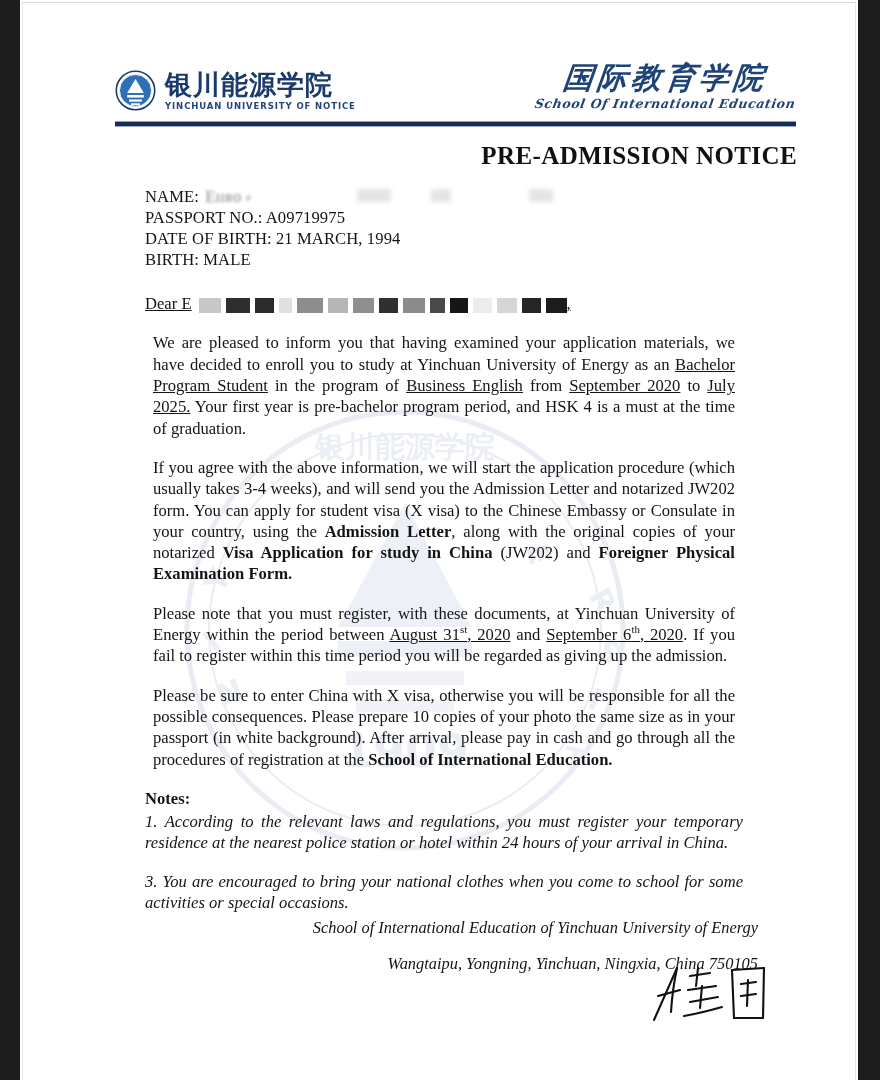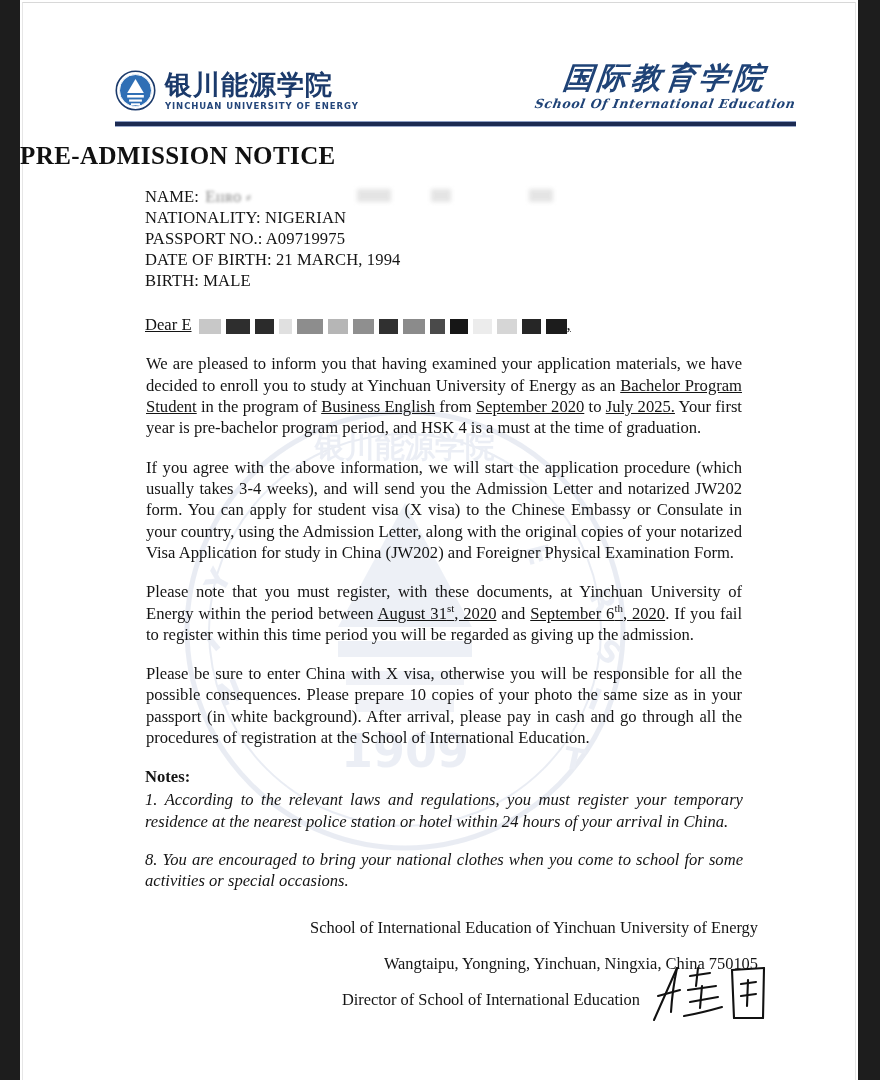--- a/index.html
+++ b/index.html
@@ -134,24 +134,24 @@
     top: 121px;
     height: 4px;
     background: #1c2b52;
     border-top: 1px solid #8c9ec4;
     border-bottom: 1px solid #9aa9ca;
   }
 
   
   .doc-title {
     position: absolute;
-    left: 0;
+    left: 11px;
     top: 142px;
     width: 766px;
-    text-align: left;
+    text-align: right;
     font-family: "Liberation Serif", serif;
     font-weight: bold;
     font-size: 25px;
     letter-spacing: 0.4px;
     color: #111;
   }
 
   
   .body-block {
     position: absolute;
@@ -196,29 +196,29 @@
   }
   .salutation .lead { margin-right: 2px; }
   .rblock {
     display: inline-block;
     height: 15px;
     margin-left: 5px;
     vertical-align: middle;
   }
 
   p.para {
-    margin: 1px;
+    margin: 8px;
     margin-top: 18px;
     text-align: justify;
     text-justify: inter-word;
     font-size: 16.6px;
     line-height: 1.285;
   }
   .u { text-decoration: underline; }
-  .b { font-weight: normal; }
+  .b { font-weight: bold; }
   sup { font-size: 0.66em; vertical-align: super; line-height: 0; }
 
   .notes-head {
     margin: 0;
     margin-top: 18px;
     font-size: 16.6px;
     font-weight: bold;
   }
   p.note {
     margin: 0;
@@ -231,20 +231,21 @@
   p.note.second { margin-top: 17px; }
 
   
   .sign-block {
     position: absolute;
     left: 125px;
     top: 918px;
     width: 613px;
     font-size: 16.4px;
     color: #141414;
+    font-style: italic;
   }
   .sign-line {
     text-align: right;
     margin-bottom: 16px;
     white-space: nowrap;
   }
   .sign-line.last {
     margin-bottom: 0;
     position: relative;
     padding-right: 118px;
@@ -293,21 +294,21 @@
             <circle cx="32" cy="32" r="30" fill="none" stroke="#1b3a6b" stroke-width="2.5"></circle>
             <circle cx="32" cy="32" r="25" fill="#2f6fb5"></circle>
             <circle cx="32" cy="32" r="25" fill="none" stroke="#ffffff" stroke-width="1.4"></circle>
             <path d="M32 14 L19 36 L45 36 Z" fill="#ffffff"></path>
             <rect x="19" y="39" width="26" height="4" fill="#ffffff"></rect>
             <rect x="22" y="46" width="20" height="3.4" fill="#ffffff"></rect>
             <rect x="25" y="52" width="14" height="3" fill="#ffffff"></rect>
           </svg>
           <div class="logo-left-text">
             <div class="cn-name">银川能源学院</div>
-            <div class="en-name">YINCHUAN UNIVERSITY OF ENERGY</div>
+            <div class="en-name">YINCHUAN UNIVERSITY OF NOTICE</div>
           </div>
         </div>
 
         <div class="logo-right">
           <div class="cn-script">国际教育学院</div>
           <div class="en-script">School Of International Education</div>
         </div>
 
         <div class="rule-top"></div>
       </div>
@@ -315,21 +316,20 @@
       <div class="doc-title">PRE-ADMISSION NOTICE</div>
 
       <div class="body-block">
 
         <div class="field-line name-line">
           <span>NAME:</span>&nbsp;<span class="name-smudge">Eııʀо ⸗</span>
           <span class="redact-faint" style="width:34px;margin-left:106px;"></span>
           <span class="redact-faint" style="width:20px;margin-left:40px;"></span>
           <span class="redact-faint" style="width:24px;margin-left:78px;"></span>
         </div>
-        <div class="field-line">NATIONALITY: NIGERIAN</div>
         <div class="field-line">PASSPORT NO.: A09719975</div>
         <div class="field-line">DATE OF BIRTH: 21 MARCH, 1994</div>
         <div class="field-line">BIRTH: MALE</div>
 
         <div class="salutation">
           <span class="lead">Dear E</span>
           <span id="sal-blocks"><span class="rblock" style="width: 22px; background: rgb(200, 200, 200);"></span><span class="rblock" style="width: 24px; background: rgb(46, 46, 46);"></span><span class="rblock" style="width: 19px; background: rgb(43, 43, 43);"></span><span class="rblock" style="width: 13px; background: rgb(224, 224, 224);"></span><span class="rblock" style="width: 26px; background: rgb(141, 141, 141);"></span><span class="rblock" style="width: 20px; background: rgb(182, 182, 182);"></span><span class="rblock" style="width: 21px; background: rgb(143, 143, 143);"></span><span class="rblock" style="width: 19px; background: rgb(48, 48, 48);"></span><span class="rblock" style="width: 22px; background: rgb(139, 139, 139);"></span><span class="rblock" style="width: 15px; background: rgb(74, 74, 74);"></span><span class="rblock" style="width: 18px; background: rgb(22, 22, 22);"></span><span class="rblock" style="width: 19px; background: rgb(236, 236, 236);"></span><span class="rblock" style="width: 20px; background: rgb(214, 214, 214);"></span><span class="rblock" style="width: 19px; background: rgb(38, 38, 38);"></span><span class="rblock" style="width: 21px; background: rgb(28, 28, 28);"></span></span>
           <span>,</span>
         </div>
 
@@ -344,28 +344,27 @@
         <p class="para">
           <span>Please note that you must register, with these documents, at Yinchuan University of Energy within the period between </span><span class="u"><span>August 31</span><sup>st</sup><span>, 2020</span></span><span> and </span><span class="u"><span>September 6</span><sup>th</sup><span>, 2020</span></span><span>. If you fail to register within this time period you will be regarded as giving up the admission.</span>
         </p>
 
         <p class="para">
           <span>Please be sure to enter China with X visa, otherwise you will be responsible for all the possible consequences. Please prepare 10 copies of your photo the same size as in your passport (in white background). After arrival, please pay in cash and go through all the procedures of registration at the </span><span class="b">School of International Education.</span>
         </p>
 
         <p class="notes-head">Notes:</p>
         <p class="note">1. According to the relevant laws and regulations, you must register your temporary residence at the nearest police station or hotel within 24 hours of your arrival in China.</p>
-        <p class="note second">8. You are encouraged to bring your national clothes when you come to school for some activities or special occasions.</p>
+        <p class="note second">3. You are encouraged to bring your national clothes when you come to school for some activities or special occasions.</p>
       </div>
 
       <div class="sign-block">
         <div class="sign-line">School of International Education of Yinchuan University of Energy</div>
         <div class="sign-line">Wangtaipu, Yongning, Yinchuan, Ningxia, China 750105</div>
         <div class="sign-line last">
-          <span>Director of School of International Education</span>
           <svg class="signature-mark" viewBox="0 0 124 62">
             <g fill="none" stroke="#111" stroke-width="2.1" stroke-linecap="round">
               <path d="M8 58 C16 40 24 22 31 6"></path>
               <path d="M31 6 C28 20 26 34 25 50"></path>
               <path d="M12 34 L34 28"></path>
               <path d="M44 14 L64 11"></path>
               <path d="M52 6 L50 24"></path>
               <path d="M42 28 L70 24"></path>
               <path d="M44 40 L72 35"></path>
               <path d="M56 24 L54 46"></path>

